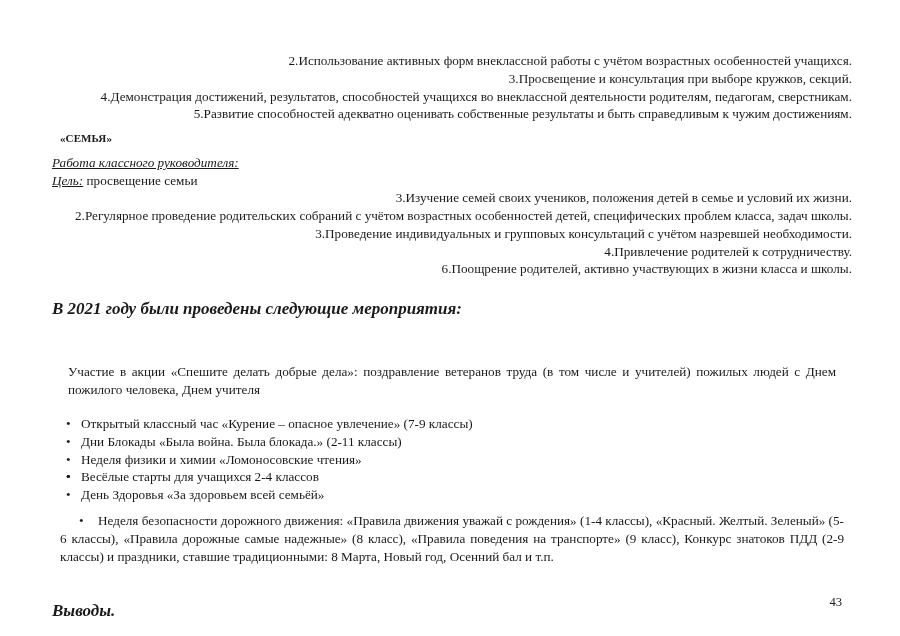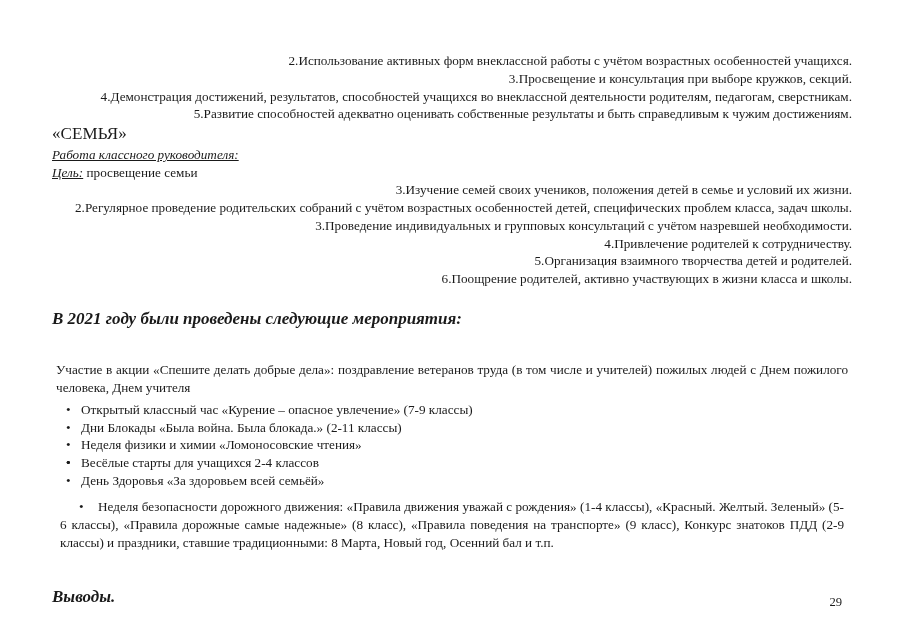--- a/index.html
+++ b/index.html
@@ -33,23 +33,23 @@
 
   
   .line {
     margin: 0;
     padding: 0;
     white-space: nowrap;
     text-align: right;
   }
 
   .heading-quoted {
-    margin: 0;
-    font-weight: normal;
-    font-size: 17px;
+    margin: 8px;
+    font-weight: bold;
+    font-size: 11px;
     letter-spacing: .1px;
   }
 
   .label-underline {
     font-style: italic;
     text-decoration: underline;
   }
 
   .subheading-italic {
     margin: 0;
@@ -62,21 +62,21 @@
   .spacer-xl { height: 26px; }
 
   .section-title {
     margin: 0;
     font-weight: bold;
     font-style: italic;
     font-size: 17px;
   }
 
   .para {
-    margin: 4px;
+    margin: 16px;
     text-align: justify;
     line-height: 1.36;
   }
 
   
   .bullets {
     margin: 0;
     padding: 0;
     list-style: none;
   }
@@ -135,21 +135,20 @@
     <p class="heading-quoted">«СЕМЬЯ»</p>
 
     <p class="subheading-italic"><span class="label-underline">Работа классного руководителя:</span></p>
 
     <p class="subheading-italic"><span class="label-underline">Цель:</span><span> просвещение семьи</span></p>
 
     <p class="line">3.Изучение семей своих учеников, положения детей в семье и условий их жизни.</p>
     <p class="line">2.Регулярное проведение родительских собраний с учётом возрастных особенностей детей, специфических проблем класса, задач школы.</p>
     <p class="line">3.Проведение индивидуальных и групповых консультаций с учётом назревшей необходимости.</p>
     <p class="line">4.Привлечение родителей к сотрудничеству.</p>
-    <p class="line">5.Организация взаимного творчества детей и родителей.</p>
     <p class="line">6.Поощрение родителей, активно участвующих в жизни класса и школы.</p>
 
     <div class="spacer-lg"></div>
 
     <p class="section-title">В 2021  году были проведены следующие мероприятия:</p>
 
     <div class="spacer-xl"></div>
 
     <p class="para">Участие в акции «Спешите делать добрые дела»: поздравление ветеранов труда (в том числе и учителей) пожилых людей с Днем пожилого человека, Днем учителя</p>
 
@@ -168,14 +167,14 @@
     <div class="spacer-xl"></div>
 
     <p class="section-title">Выводы.</p>
 
     <div class="spacer-xl"></div>
 
     <p class="conclusion"><span>Исходя из анализа воспитательной работы, необходимо отметить, что в целом поставленные задачи воспитательной работы в 2021 году можно считать решенными, цель достигнута. На основе тех проблем, которые выделились в процессе работы, можно сформулировать </span></p>
 
   </div>
 
-  <div class="page-number">29</div>
+  <div class="page-number">43</div>
 </div>
 
 </body></html>

